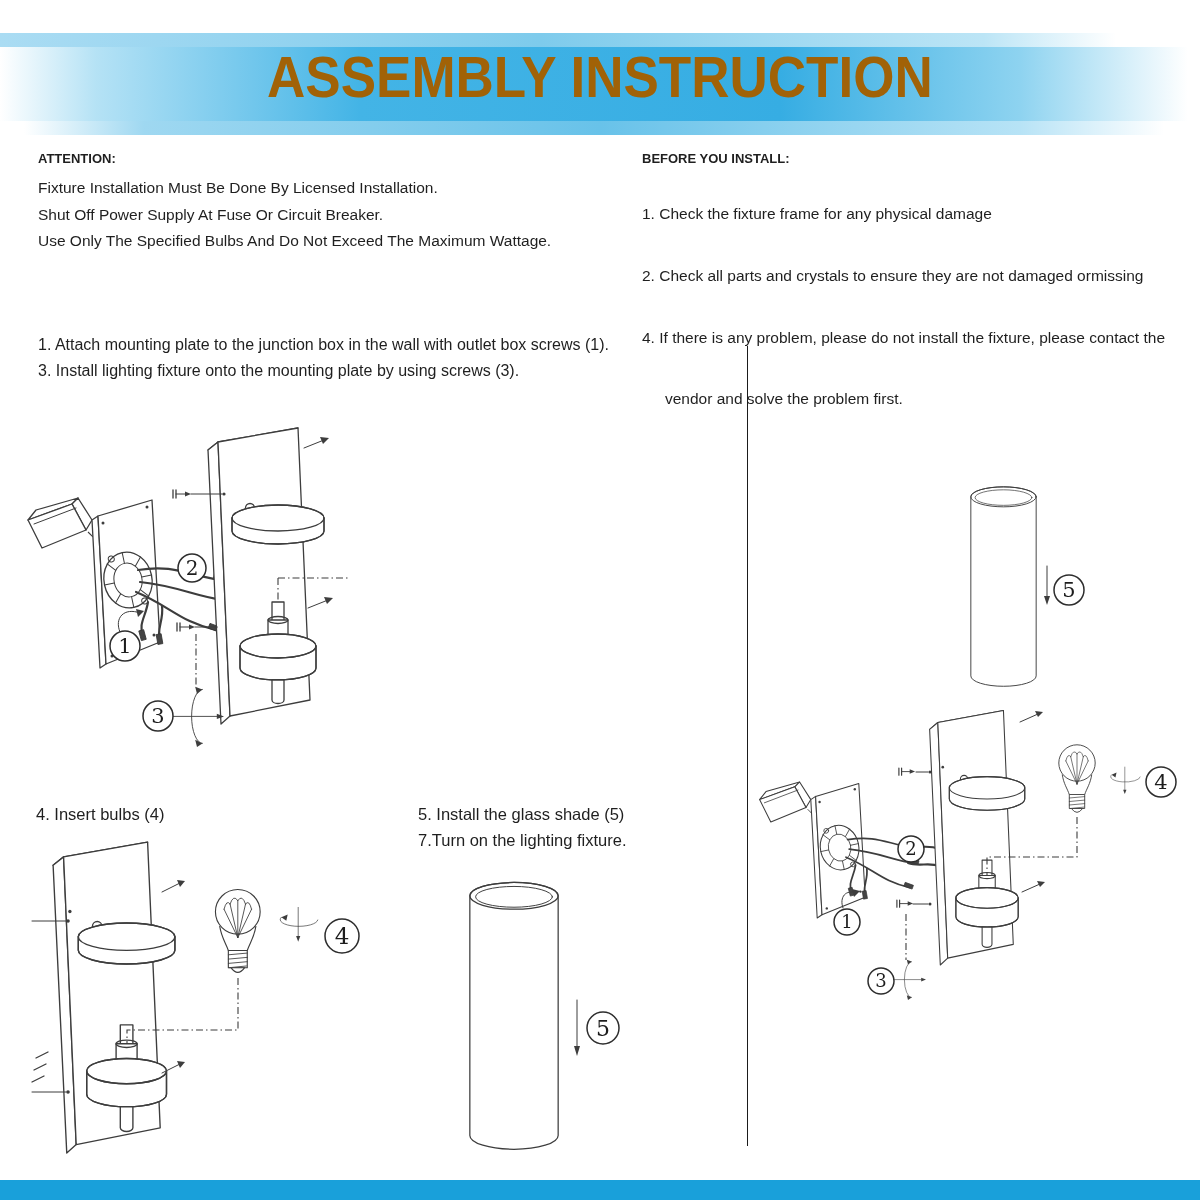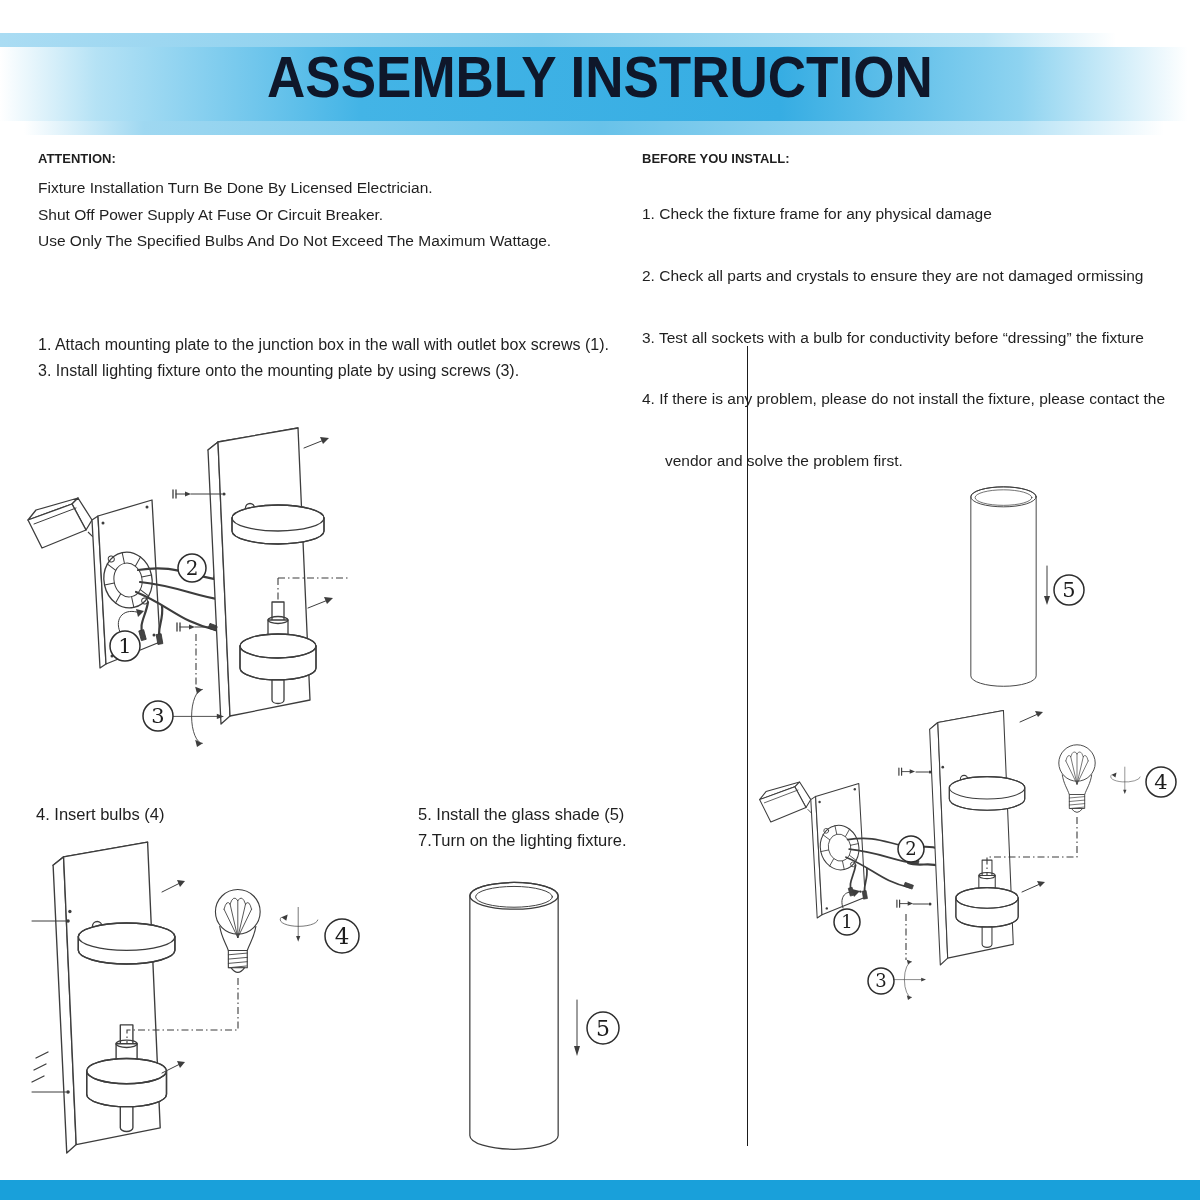--- a/index.html
+++ b/index.html
@@ -7,21 +7,21 @@
         font-family:"Liberation Sans",sans-serif;color:#1f1f1f;}
   .abs{position:absolute;}
   
   .banner-strip1{left:0;top:33px;width:1200px;height:14px;
     background:linear-gradient(90deg,#aadcf3 0%,#7ecbec 45%,#bce5f6 82%,#ffffff 93%);}
   .banner-strip2{left:0;top:47px;width:1200px;height:74px;
     background:linear-gradient(90deg,#ffffff 0%,#b5e2f5 8%,#43b4e6 30%,#36ade3 65%,#8ed3f0 85%,#ffffff 99%);}
   .banner-strip3{left:0;top:121px;width:1200px;height:14px;
     background:linear-gradient(90deg,#ffffff 2%,#9fd8f1 12%,#68c2e9 50%,#b7e3f6 85%,#ffffff 97%);}
   .page-title{left:0;top:44px;width:1200px;text-align:center;font-size:57px;font-weight:700;
-    color:#0f172a;white-space:nowrap;}
+    color:#a16207;white-space:nowrap;}
   .page-title span{display:inline-block;transform:scaleX(.93);transform-origin:center;letter-spacing:0px;}
   
   .colhead{font-weight:700;font-size:13px;margin:0 0 9px 0;}
   .bodyline{font-size:15.5px;line-height:26.5px;margin:0;}
   .attention{left:38px;top:151px;width:580px;}
   .before{left:642px;top:151px;width:545px;}
   .before .bodyline{line-height:26.8px;margin-top:35px;}
   .cont{padding-left:23px;}
   .steps{left:38px;top:332px;width:720px;}
   .steps .bodyline{font-size:16px;line-height:25.8px;}
@@ -46,30 +46,29 @@
 
 <div class="page">
 
   <div class="abs banner-strip1"></div>
   <div class="abs banner-strip2"></div>
   <div class="abs banner-strip3"></div>
   <div class="abs page-title"><span>ASSEMBLY INSTRUCTION</span></div>
 
   <div class="abs attention">
     <p class="colhead">ATTENTION:</p>
-    <p class="bodyline">Fixture Installation Turn Be Done By Licensed Electrician.</p>
+    <p class="bodyline">Fixture Installation Must Be Done By Licensed Installation.</p>
     <p class="bodyline">Shut Off Power Supply At Fuse Or Circuit Breaker.</p>
     <p class="bodyline">Use Only The Specified Bulbs And Do Not Exceed The Maximum Wattage.</p>
   </div>
 
   <div class="abs before">
     <p class="colhead">BEFORE YOU INSTALL:</p>
     <p class="bodyline">1. Check the fixture frame for any physical damage</p>
     <p class="bodyline">2. Check all parts and crystals to ensure they are not damaged ormissing</p>
-    <p class="bodyline">3. Test all sockets with a bulb for conductivity before “dressing” the fixture</p>
     <p class="bodyline">4. If there is any problem, please do not install the fixture, please contact the</p>
     <p class="bodyline cont">vendor and solve the problem first.</p>
   </div>
 
   <div class="abs steps">
     <p class="bodyline">1. Attach mounting plate to the junction box in the wall with outlet box screws (1).</p>
     <p class="bodyline">3. Install lighting fixture onto the mounting plate by using screws (3).</p>
   </div>
 
   <div class="abs lbl4 steplabel">4. Insert bulbs (4)</div>

